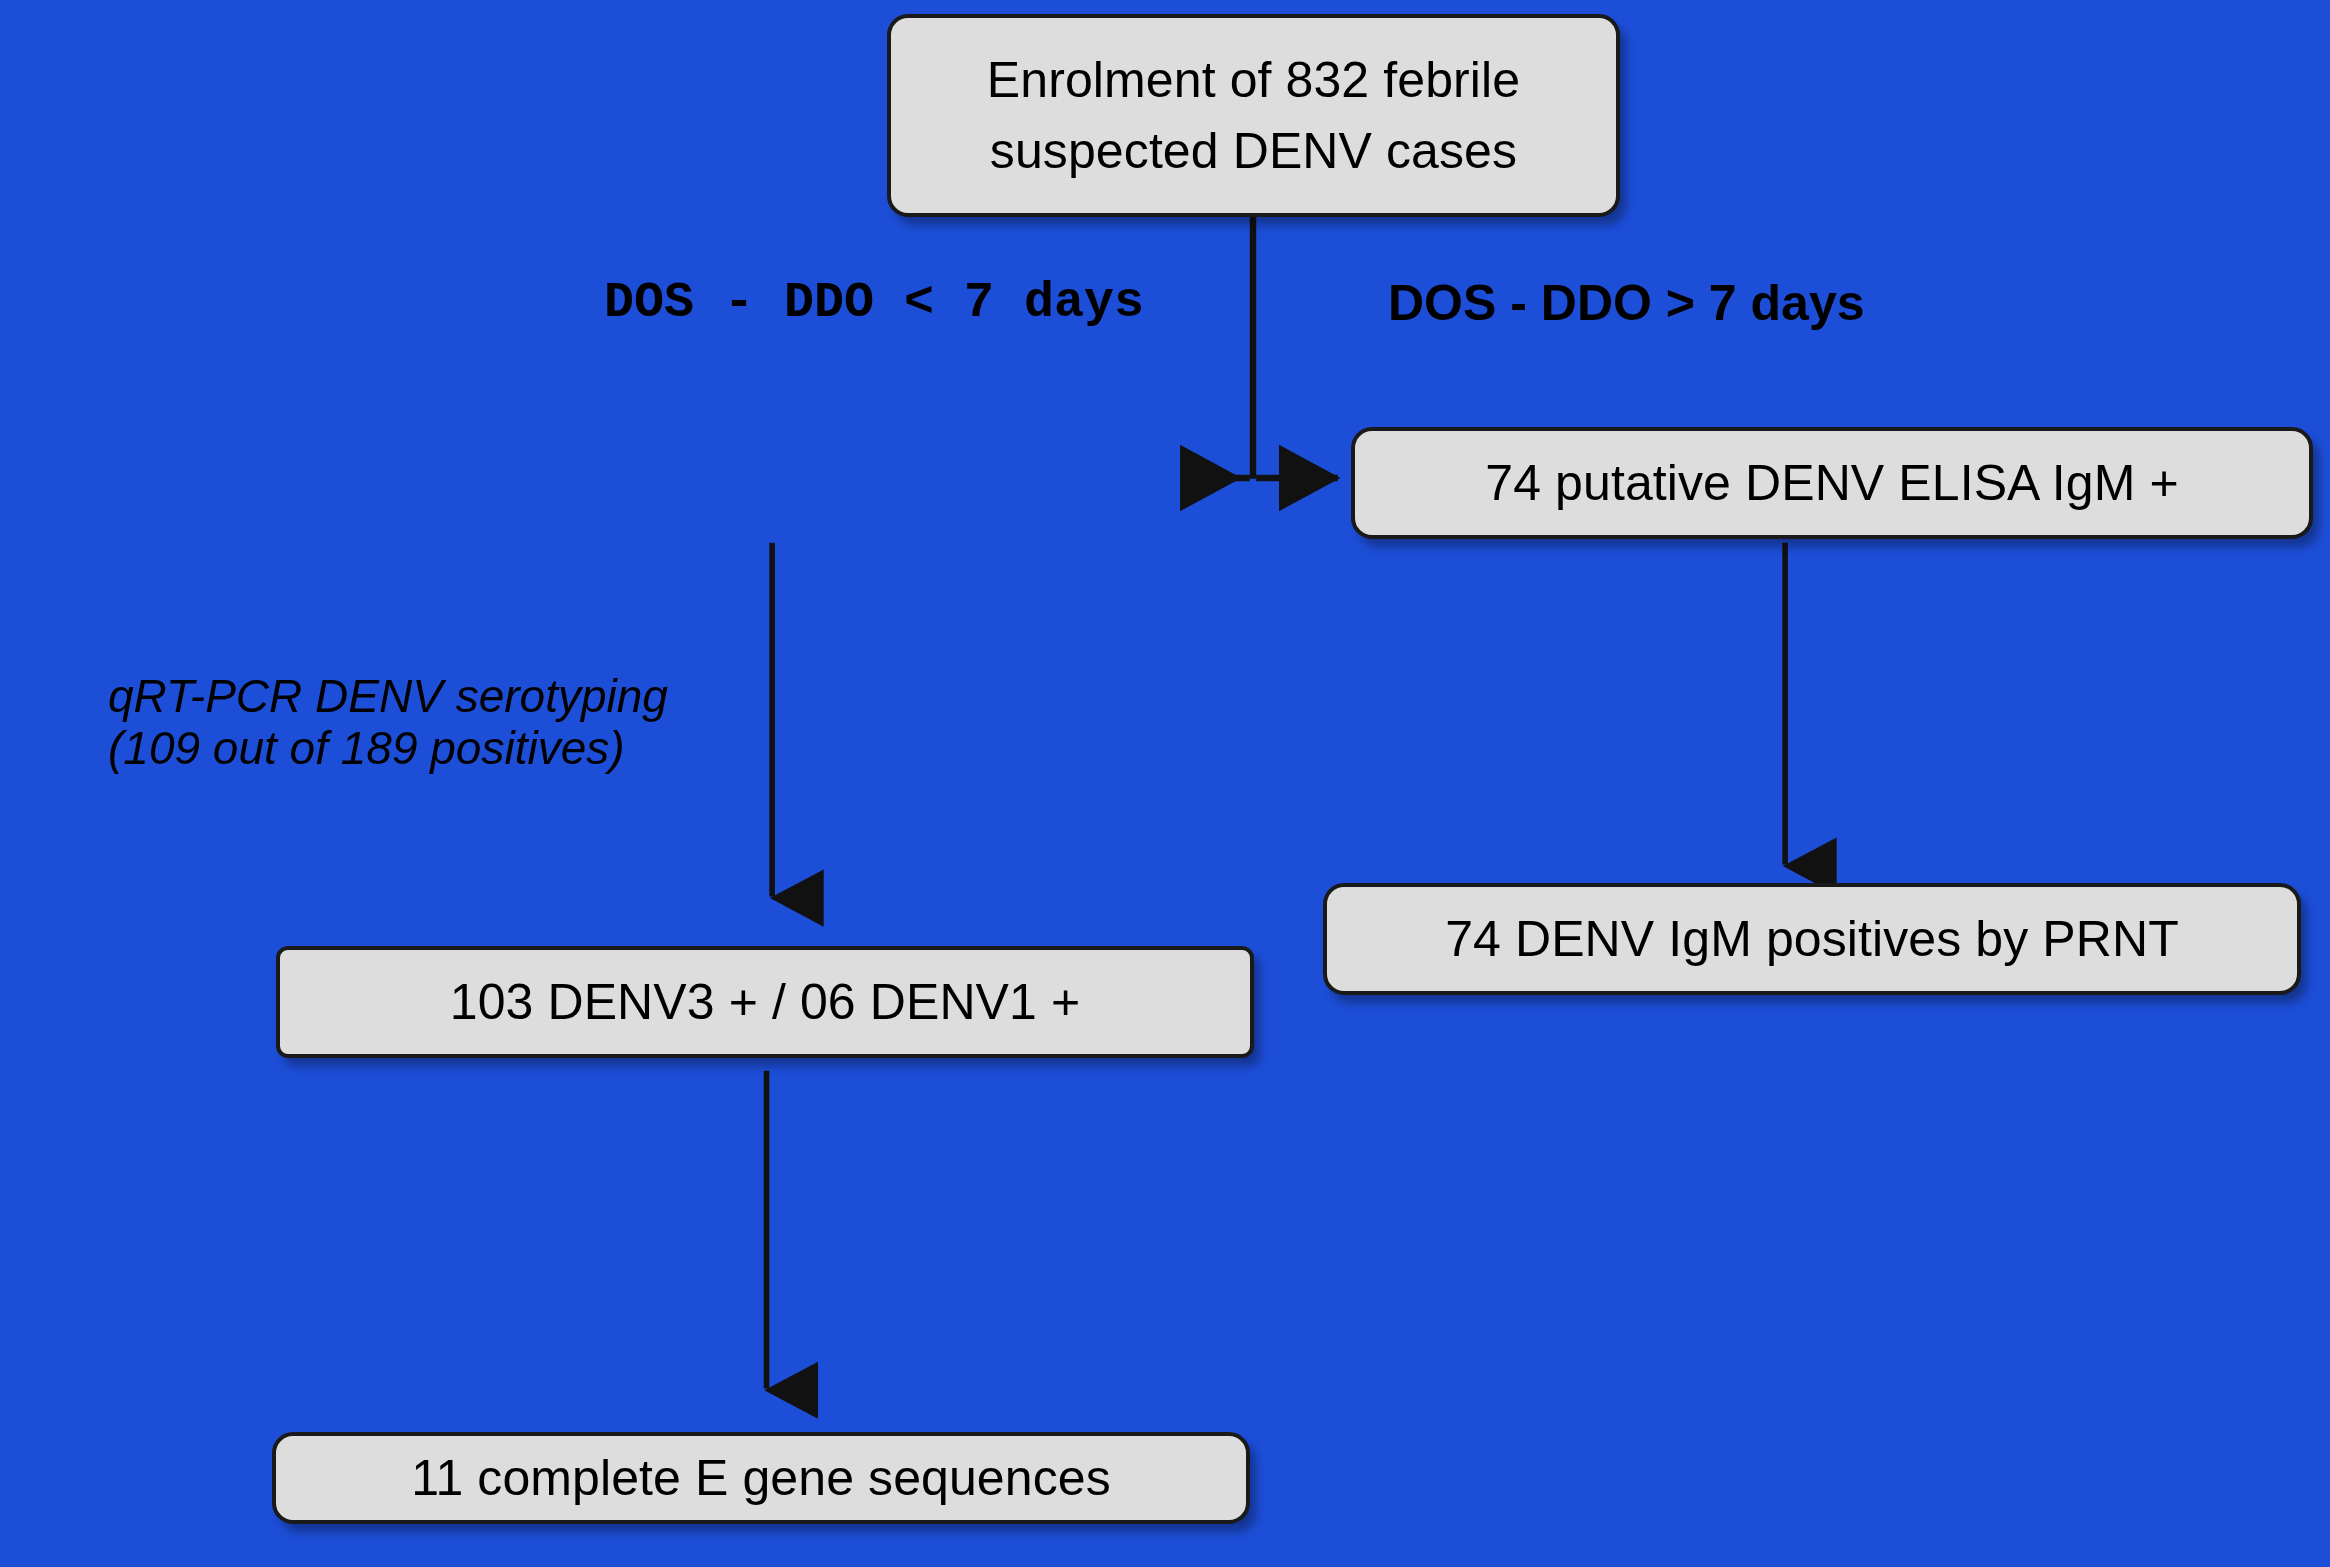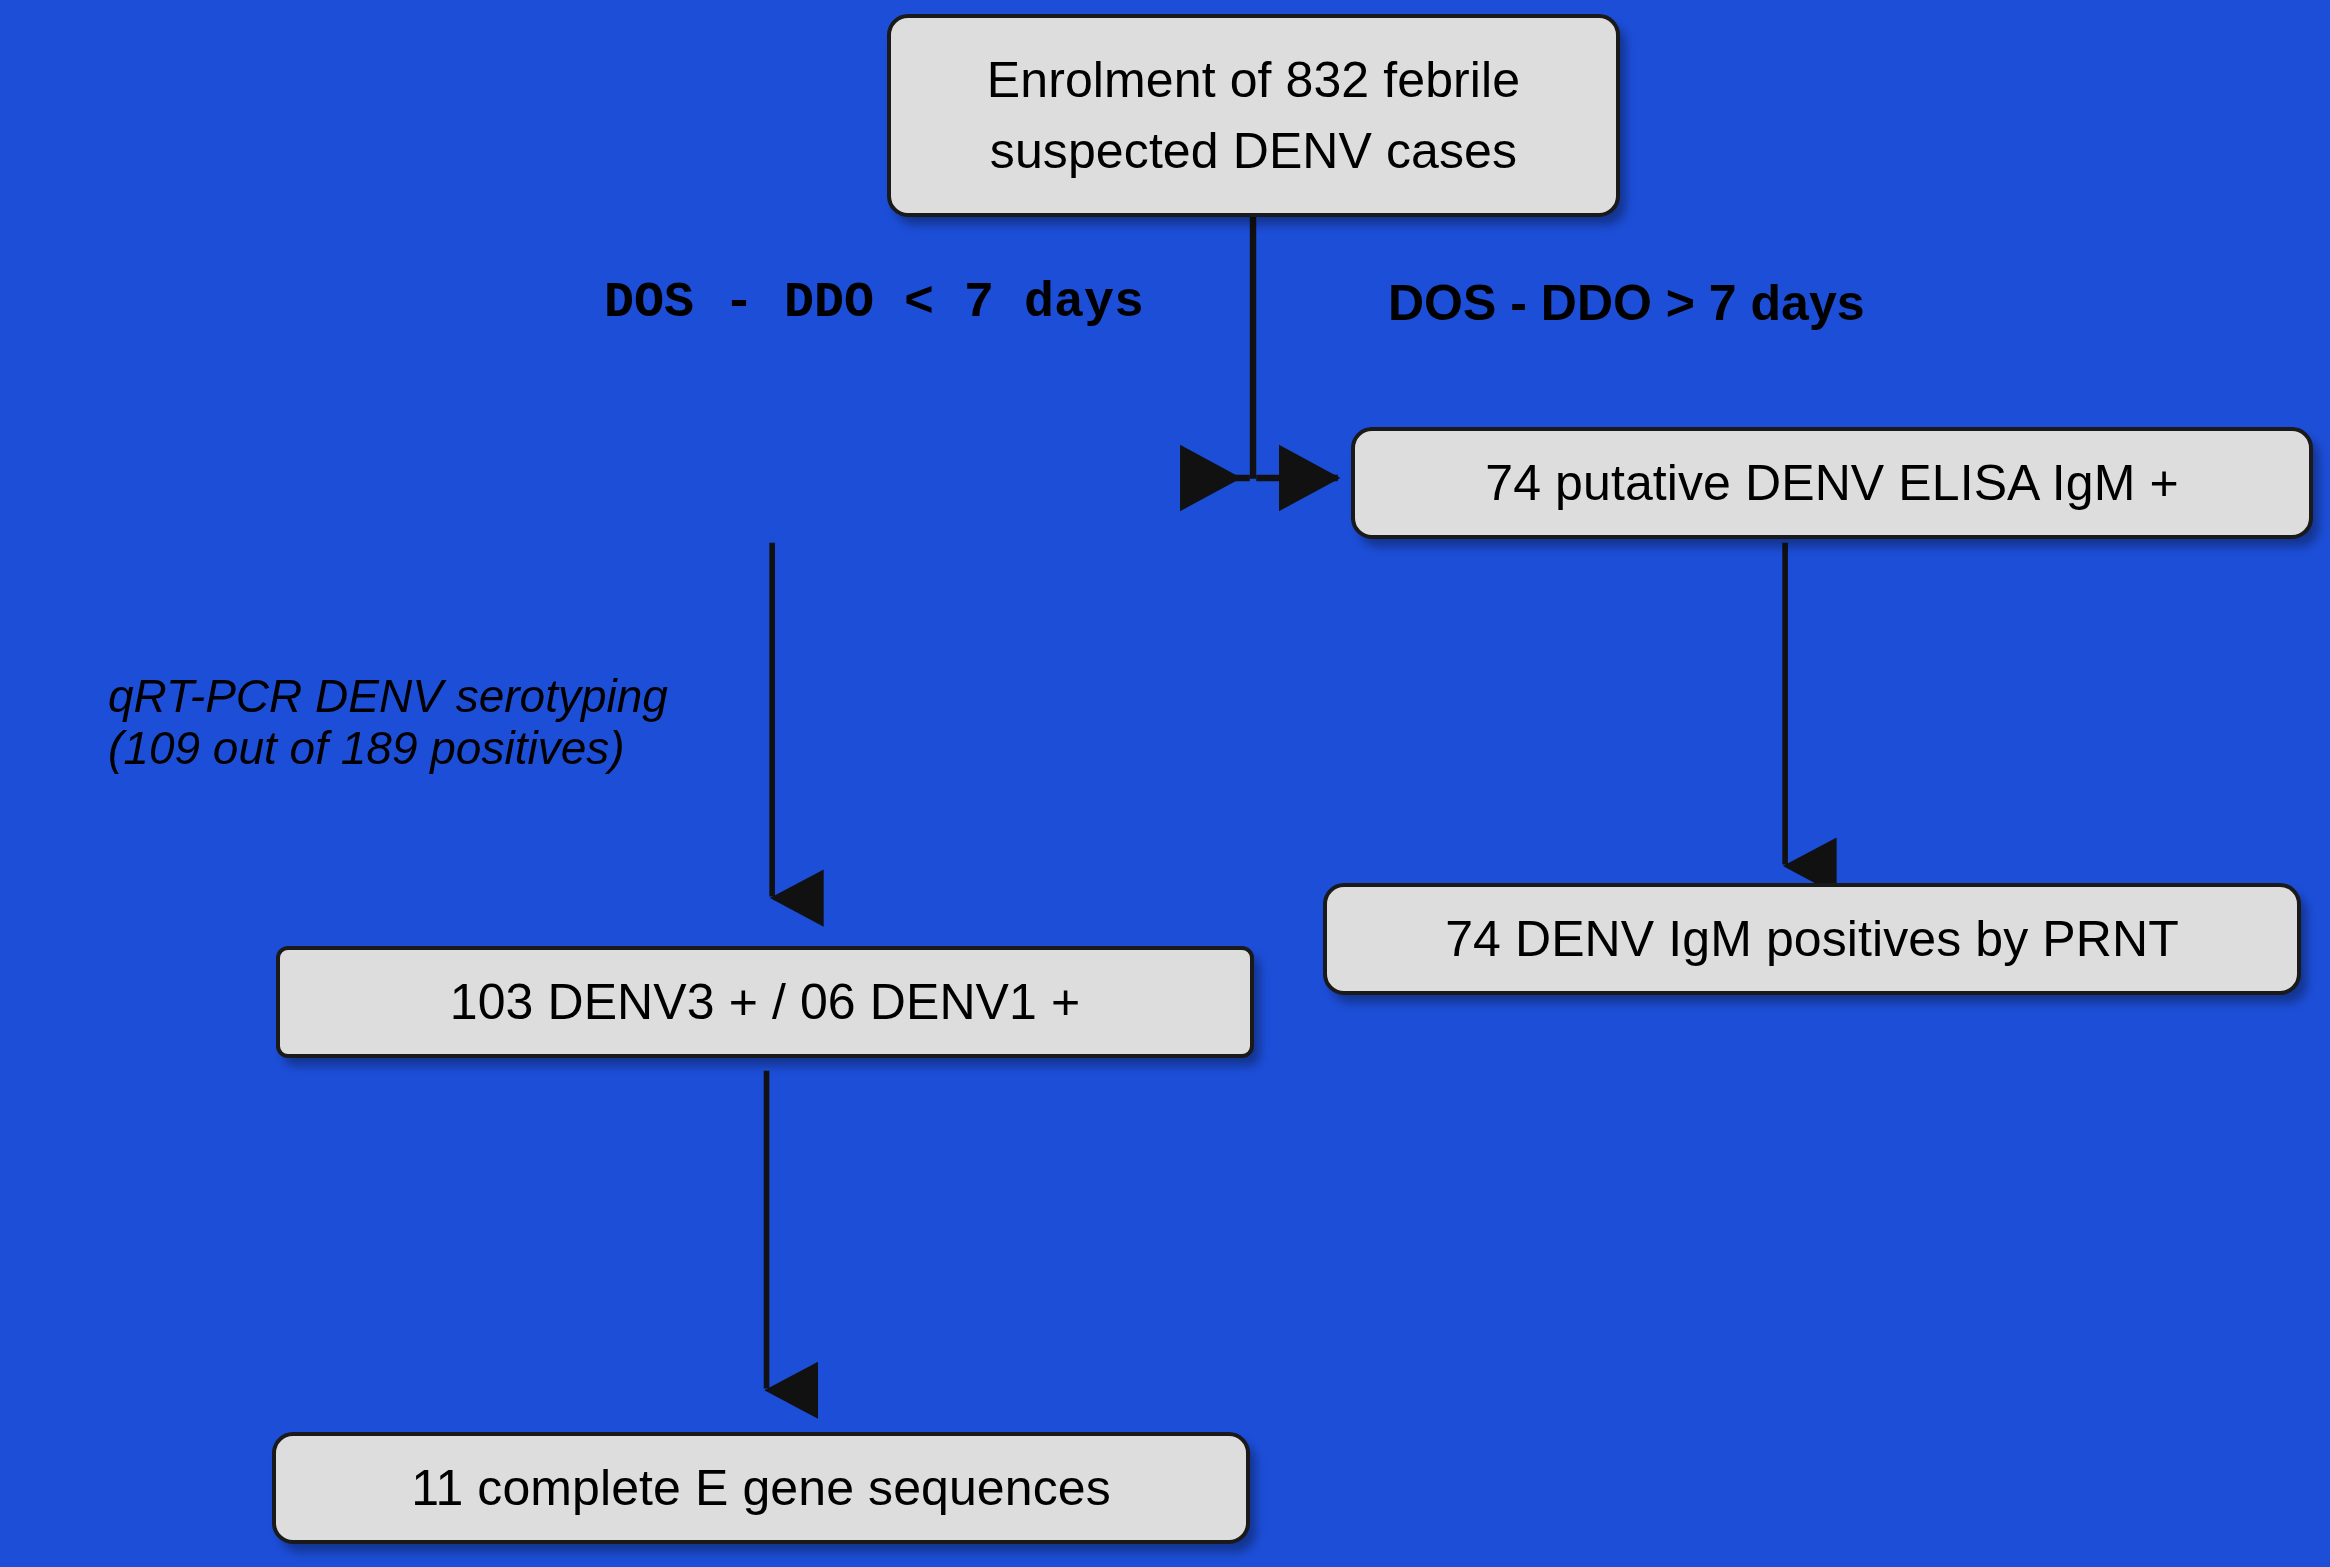--- a/index.html
+++ b/index.html
@@ -112,21 +112,21 @@
   </div>
 
   <div class="node" style="left:276px; top:946px; width:978px; height:112px;border-radius:12px;">
     <span class="node-text">103 DENV3 + / 06 DENV1 +</span>
   </div>
 
   <div class="node" style="left:1323px; top:883px; width:978px; height:112px;">
     <span class="node-text">74 DENV IgM positives by PRNT</span>
   </div>
 
-  <div class="node" style="left:272px; top:1432px; width:978px; height:112px;">
+  <div class="node" style="left:272px; top:1432px; width:978px; height:92px;">
     <span class="node-text">11 complete E gene sequences</span>
   </div>
 
   <div class="branch-label" style="left:604px; top:274px;font-family:Liberation Mono, monospace;">DOS - DDO &lt; 7 days</div>
 
   <div class="branch-label" style="left:1388px; top:274px;">DOS - DDO &gt; 7 days</div>
 
   <div class="step-label" style="left:108px; top:670px;font-style:italic;">qRT-PCR DENV serotyping
 (109 out of 189 positives)</div>
 

